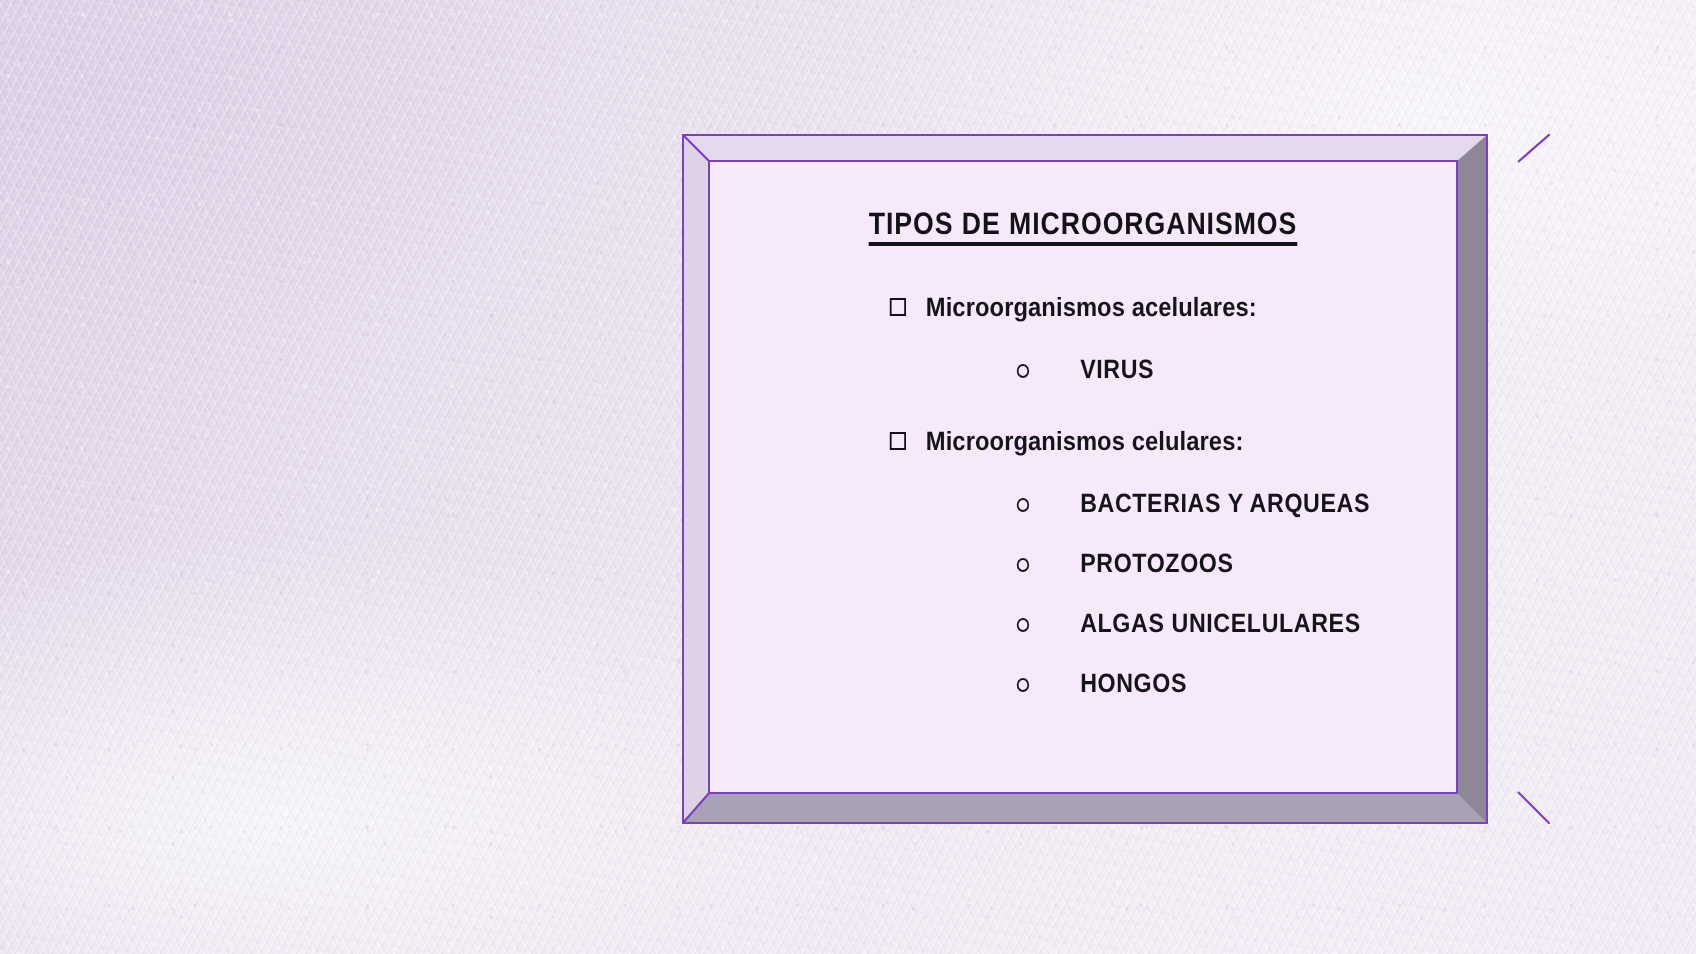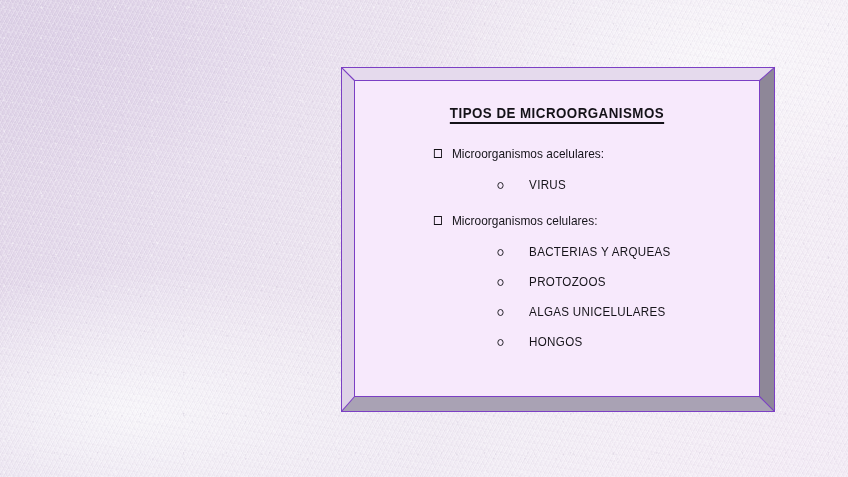--- a/index.html
+++ b/index.html
@@ -98,21 +98,21 @@
     transform: scaleX(0.78);
     transform-origin: 50% 50%;
     white-space: nowrap;
   }
 
   
   #panel {
     position: absolute;
     left: 341px;
     top: 67px;
-    width: 434px;
+    width: 403px;
     height: 345px;
   }
   .frame-outer {
     position: absolute;
     inset: 0;
     box-sizing: border-box;
     border-style: solid;
     border-width: 14px 16px 16px 14px;
     
     border-top-color: #e5daed;
@@ -155,21 +155,21 @@
     letter-spacing: 0.55px;
     color: #141218;
     text-decoration: underline;
     text-underline-offset: 3.5px;
     text-decoration-thickness: 1.6px;
     transform: scaleX(0.86);
     transform-origin: 50% 50%;
     white-space: nowrap;
   }
 
-  .items { margin: 6px; padding: 0; list-style: none; }
+  .items { margin: 17px; padding: 0; list-style: none; font-weight: bold; }
 
   .lvl1 {
     display: flex;
     align-items: flex-start;
     margin: 0;
     padding: 0 0 0 81px;
     color: #16141a;
     font-size: 13.2px;
     letter-spacing: 0.05px;
     transform: scaleX(0.90);

